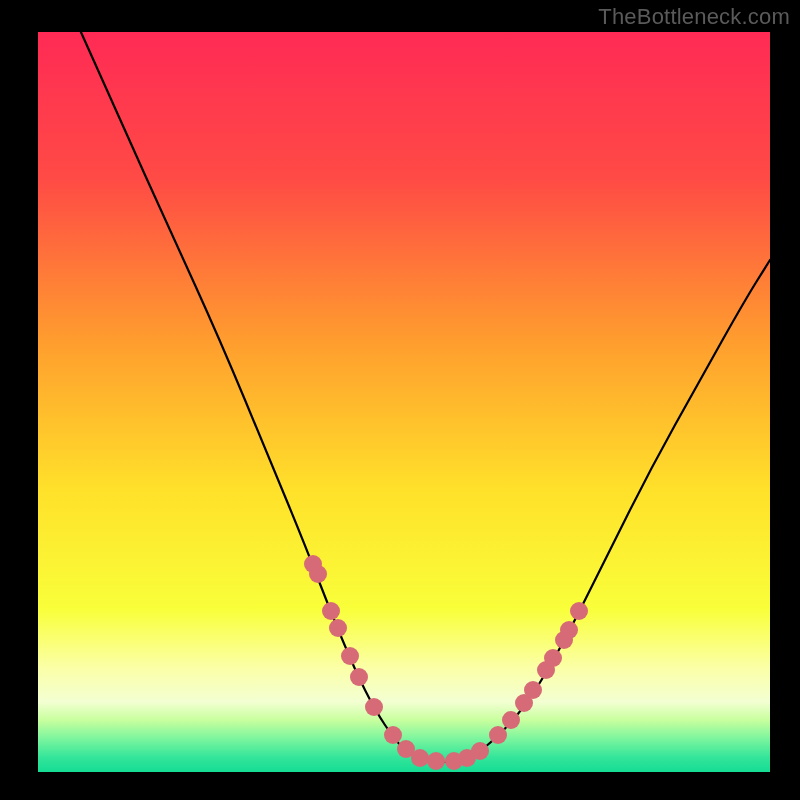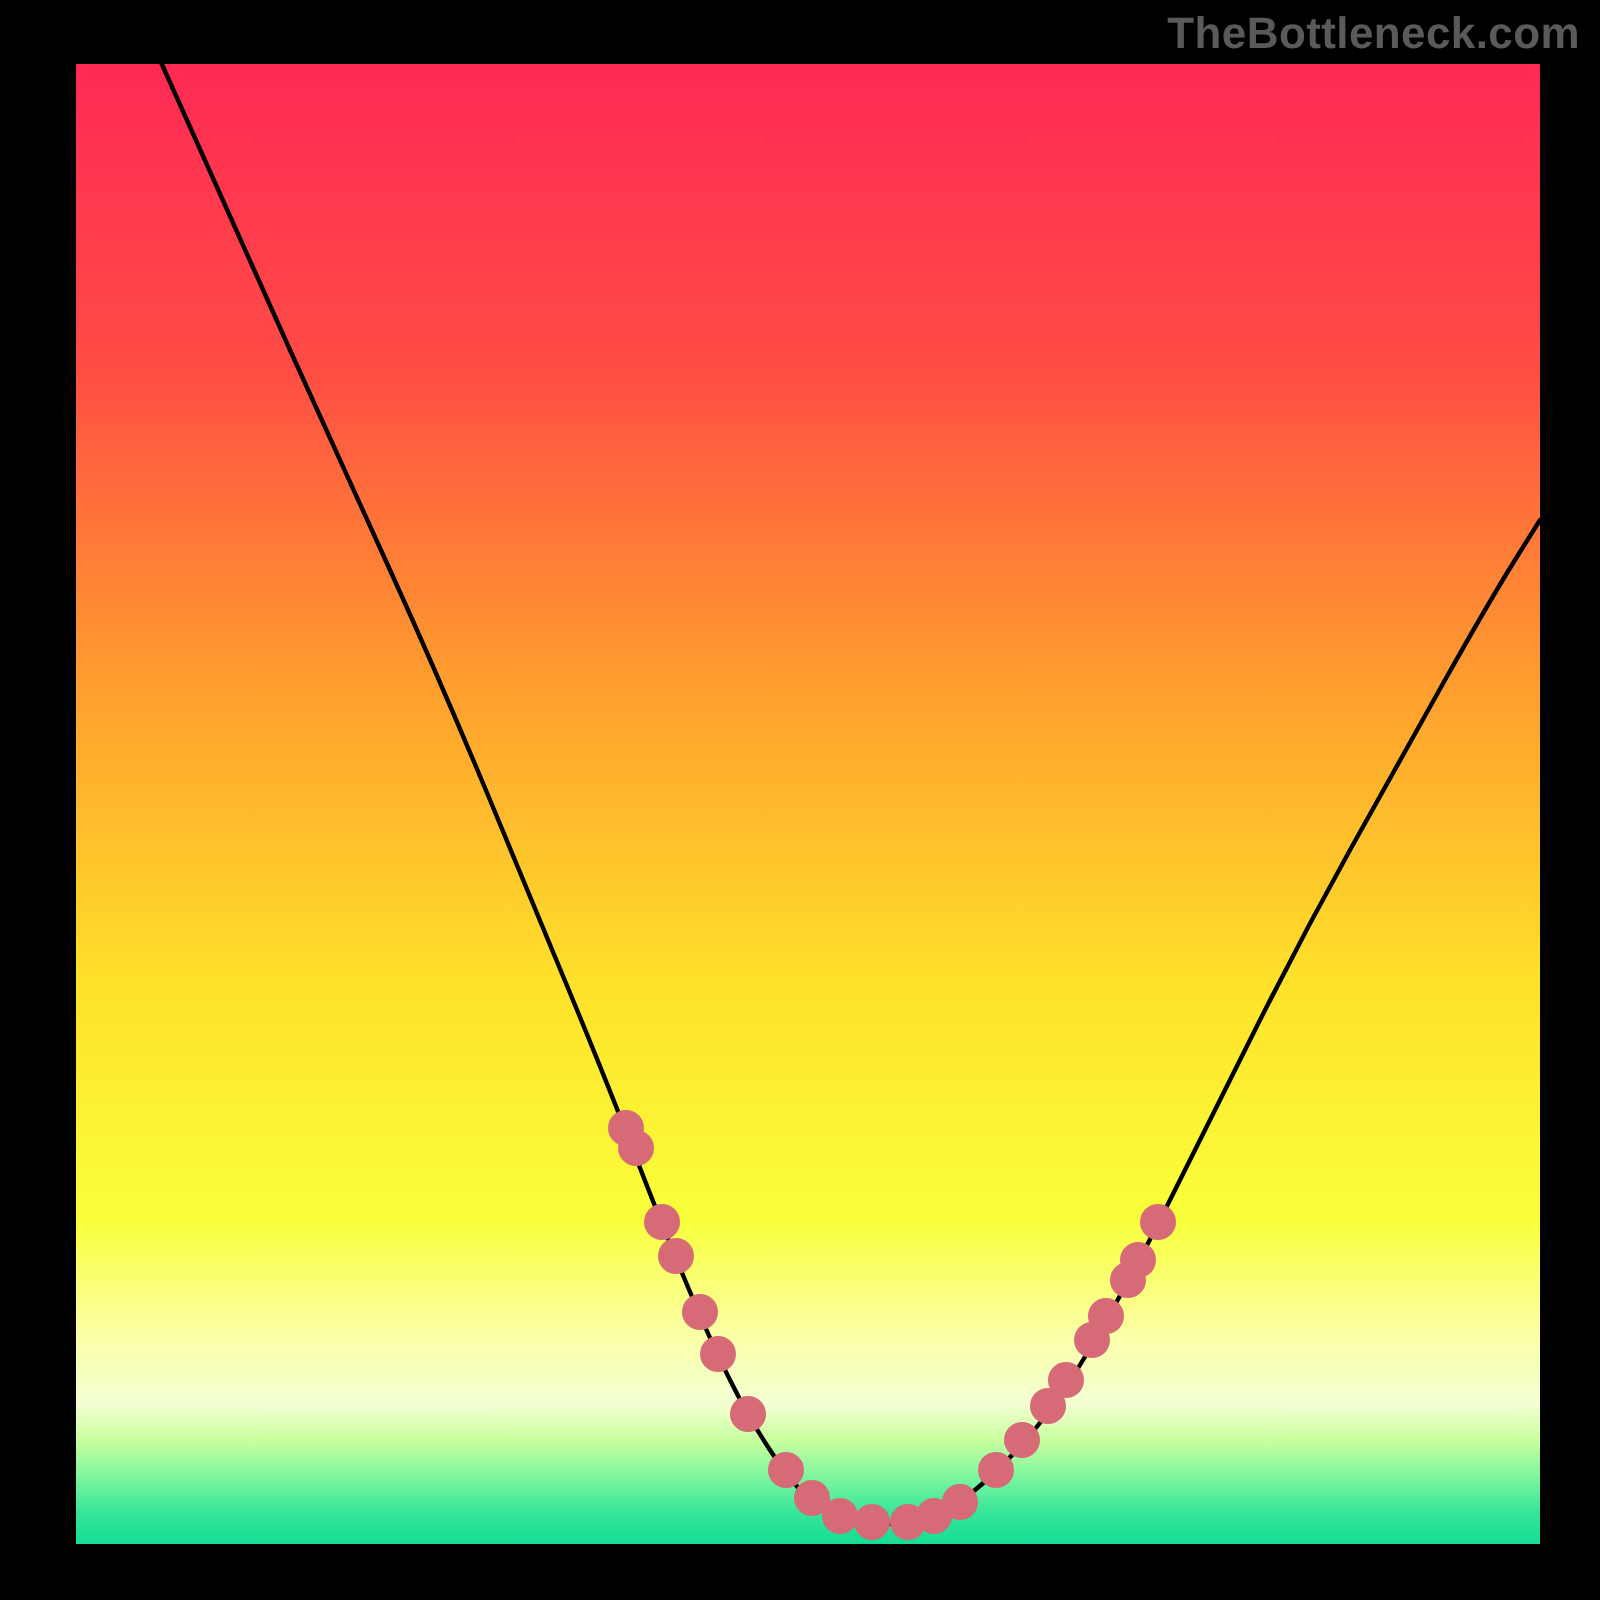--- a/index.html
+++ b/index.html
@@ -16,21 +16,21 @@
     width: 800px;
     height: 800px;
     background: #000;
   }
   .attribution {
     position: absolute;
     top: 4px;
     right: 10px;
     color: #5a5a5a;
     font-size: 22px;
-    font-weight: 700;
+    font-weight: 400;
     letter-spacing: 0.2px;
     z-index: 10;
   }
   svg {
     position: absolute;
     left: 0;
     top: 0;
   }
 </style>
 </head>

